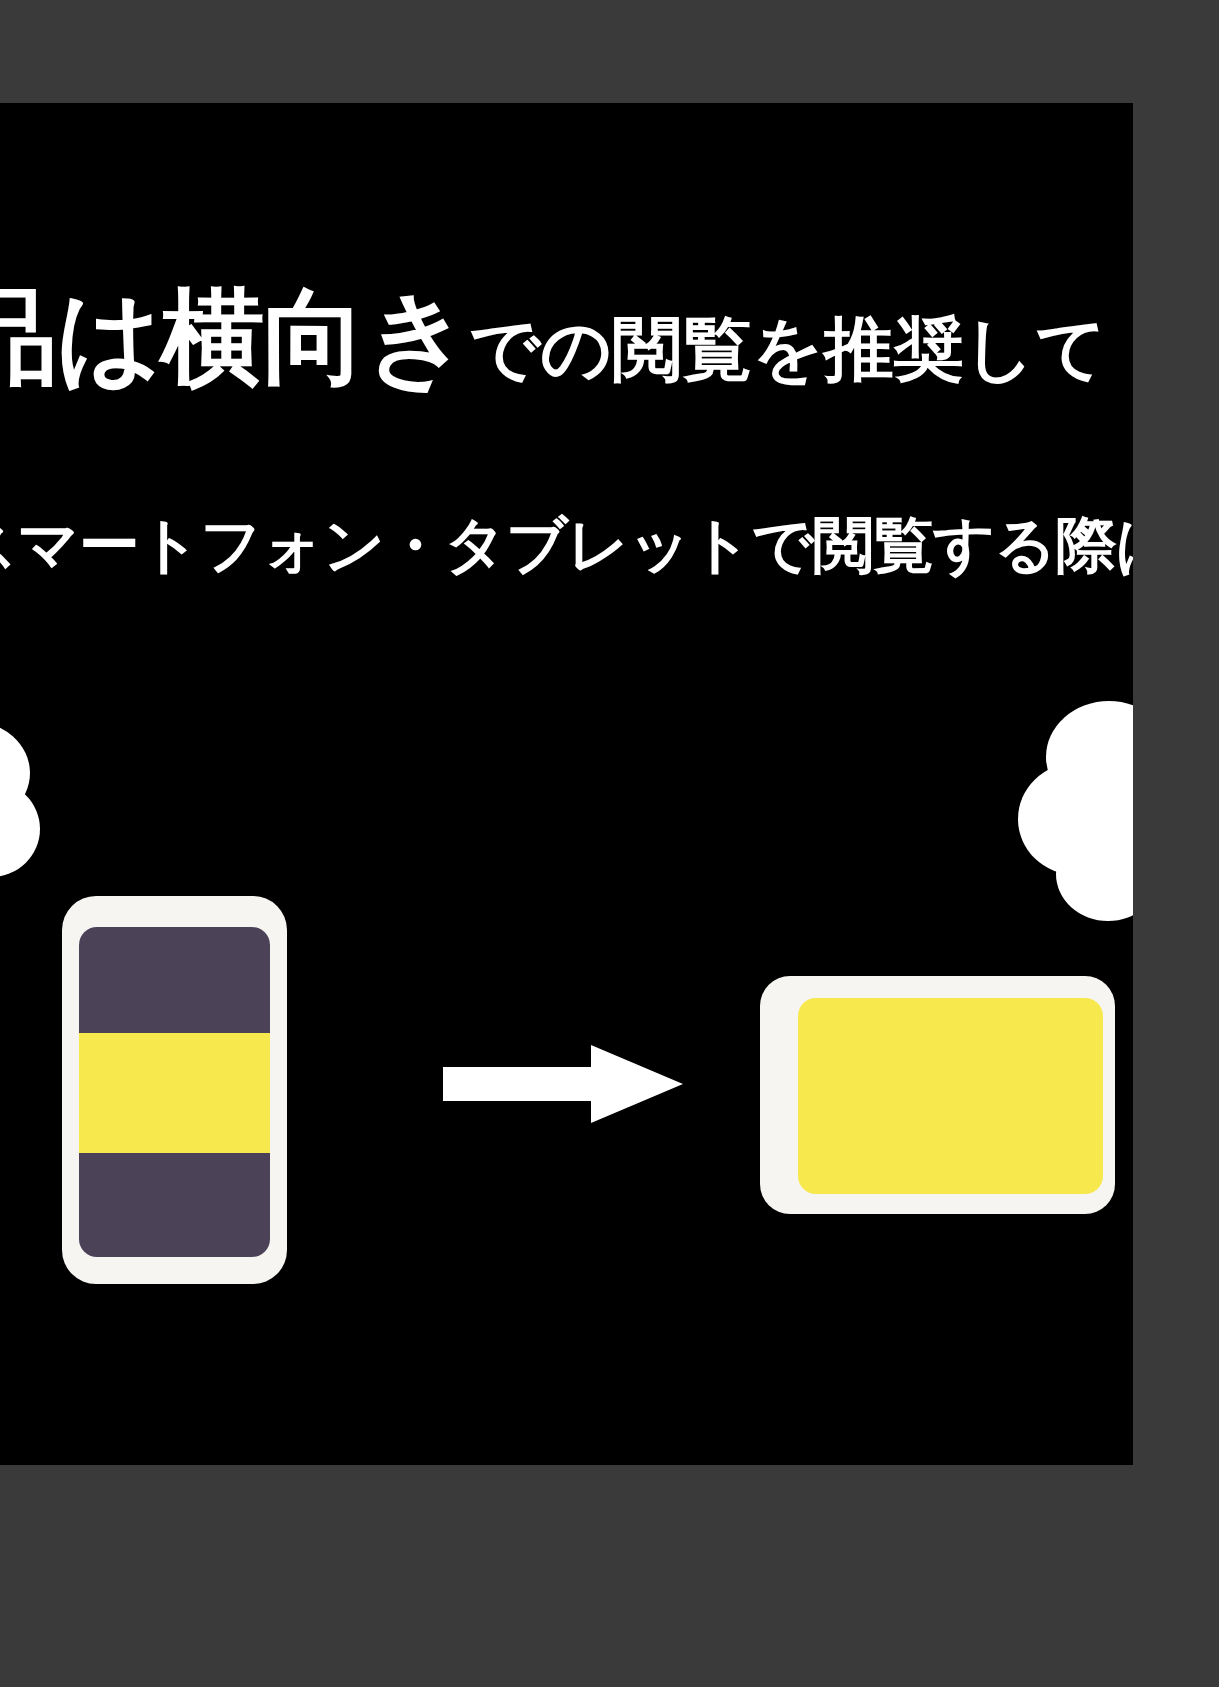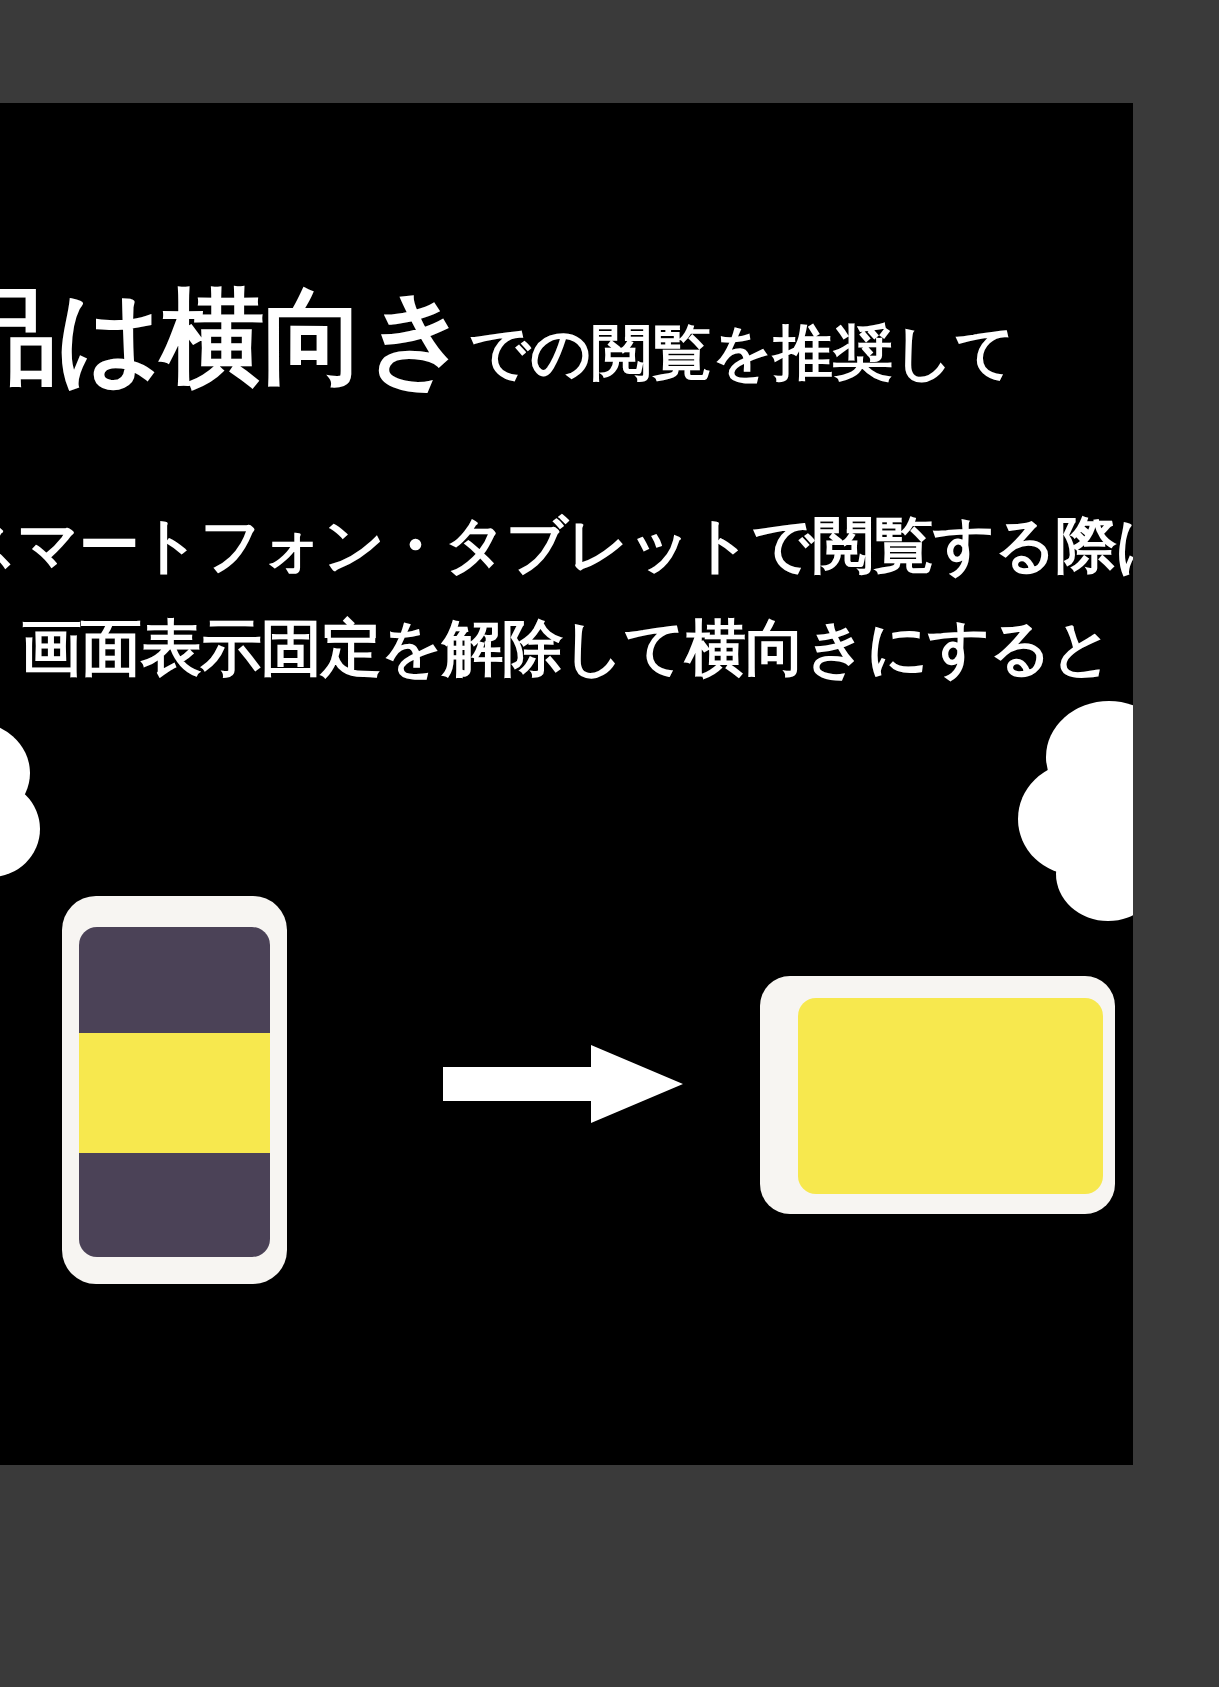--- a/index.html
+++ b/index.html
@@ -41,21 +41,21 @@
     width: 1240px;
     white-space: nowrap;
     color: #ffffff;
     font-size: 92px;
     line-height: 1.0;
     letter-spacing: -1px;
     font-weight: 700;
     text-align: left;
   }
   #headline .hl-small {
-    font-size: 60px;
+    font-size: 70px;
     font-weight: 700;
     letter-spacing: 0px;
   }
   #headline .hl-big {
     font-size: 104px;
     font-weight: 700;
     letter-spacing: -2px;
   }
 
   
@@ -155,21 +155,20 @@
 <div id="viewer">
 
   <div id="page">
 
     <div id="headline">
       <span class="hl-big">品は</span><span class="hl-big">横向き</span><span class="hl-small">での閲覧を推奨して</span>
     </div>
 
     <div id="body-lines">
       <span class="bline wide">スマートフォン・タブレットで閲覧する際は</span>
-      <span class="bline">画面表示固定を解除して横向きにすると</span>
     </div>
 
     <div class="bubble-group" id="bubble-left">
       <div class="puff" style="left:22px;  top:0px;   width:118px; height:104px;"></div>
 
       <div class="puff" style="left:52px;  top:60px;  width:98px;  height:96px;"></div>
 
     </div>
 
     <div class="bubble-group" id="bubble-right">

